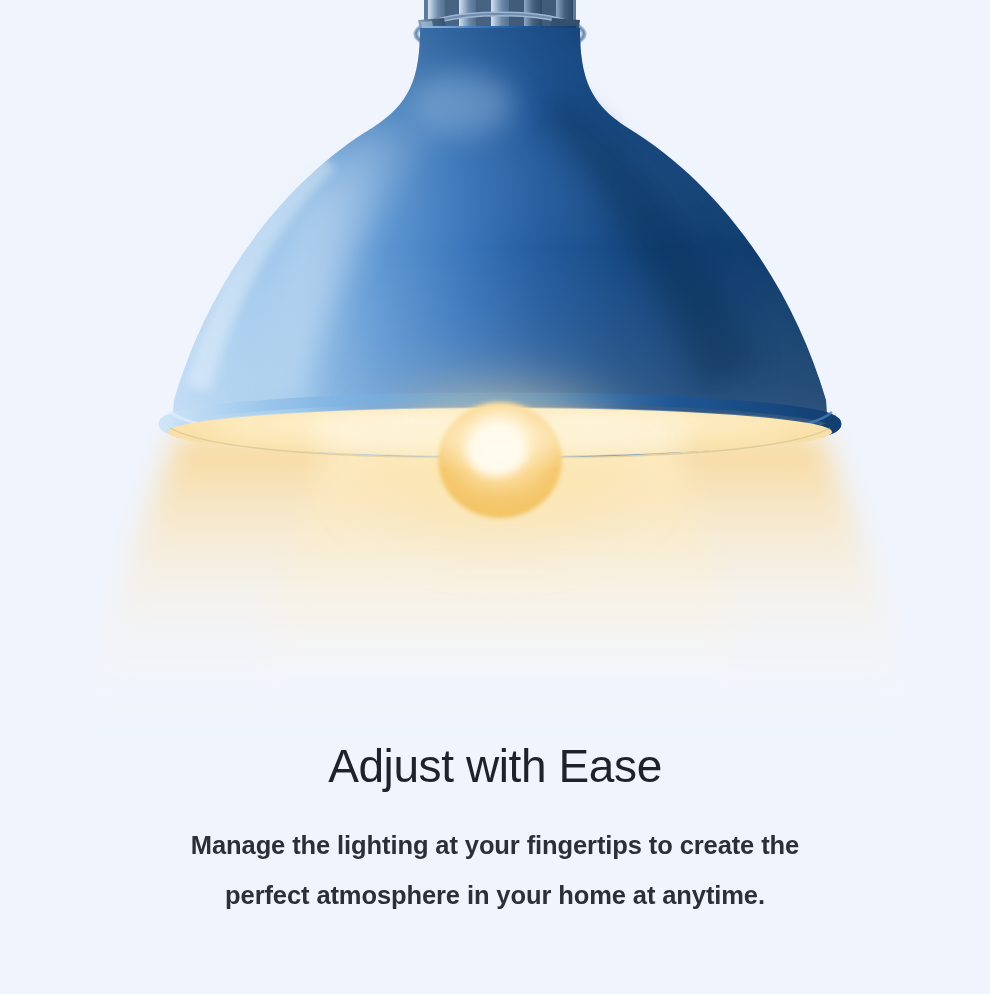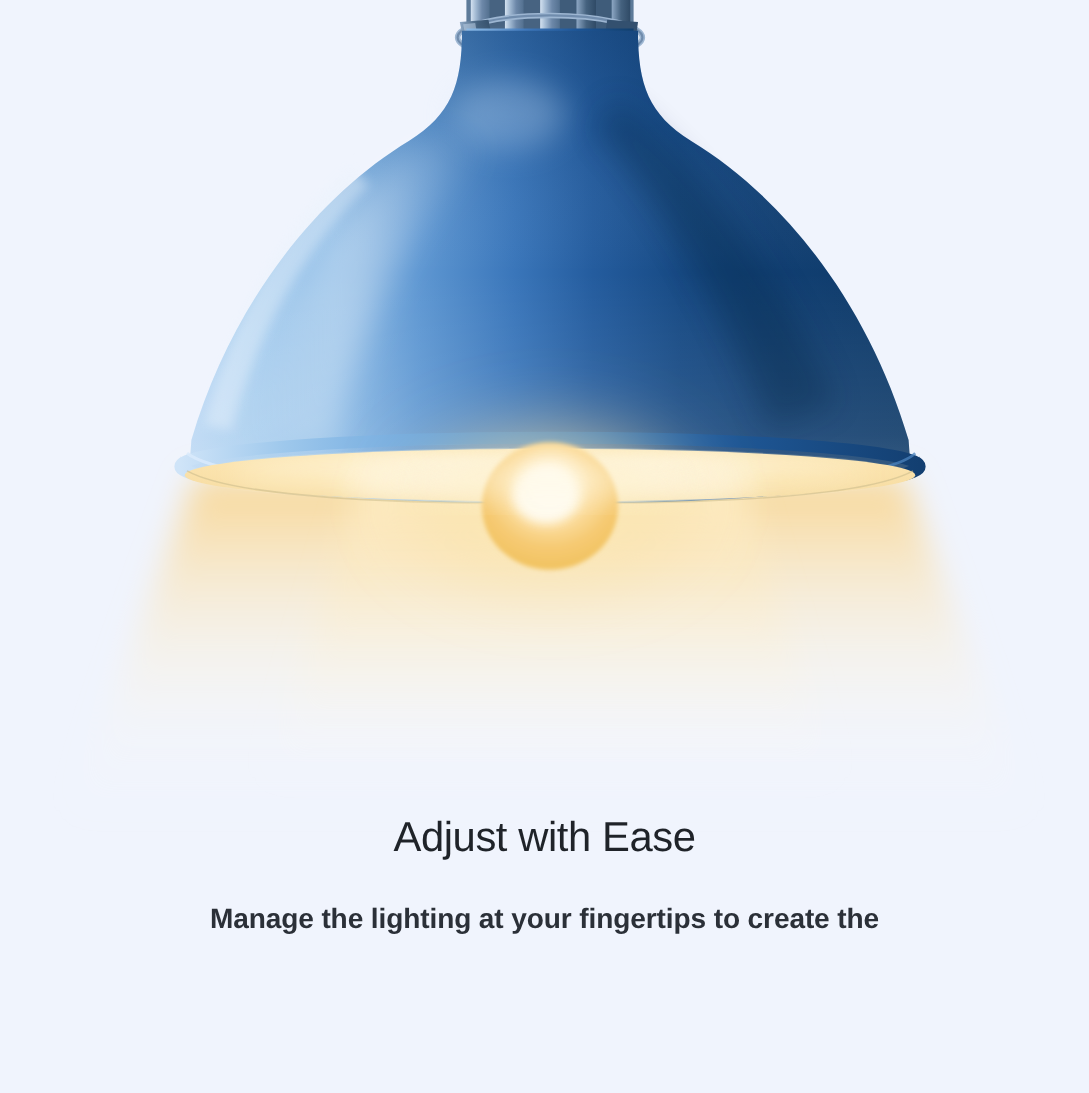--- a/index.html
+++ b/index.html
@@ -38,21 +38,21 @@
   .caption-block {
     position: absolute;
     left: 0;
     top: 742px;
     width: 990px;
     text-align: center;
   }
   .headline {
     margin: 0;
     font-family: "Liberation Sans", sans-serif;
-    font-size: 38px;
+    font-size: 46px;
     font-weight: 400;
     letter-spacing: -0.4px;
     line-height: 1.08;
     color: #1f2329;
   }
   .subcopy {
     margin: 28px auto 0 auto;
     width: 740px;
     font-family: "Liberation Sans", sans-serif;
     font-size: 25.5px;
@@ -304,16 +304,17 @@
       </g>
 
       <ellipse cx="500" cy="436" rx="120" ry="16" fill="#fff8e2" opacity="0.55" filter="url(#fBlurMd)"></ellipse>
     </svg>
   </div>
 
   <div class="caption-block">
     <h2 class="headline">Adjust with Ease</h2>
     <p class="subcopy">
       <span class="line">Manage the lighting at your fingertips to create the</span>
+      <span class="line">perfect atmosphere in your home at anytime.</span>
     </p>
   </div>
 
 </div>
 
 </body></html>

